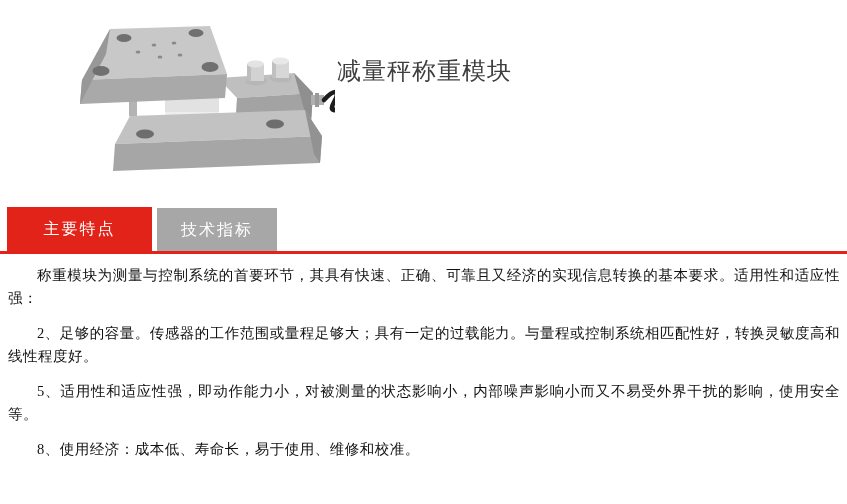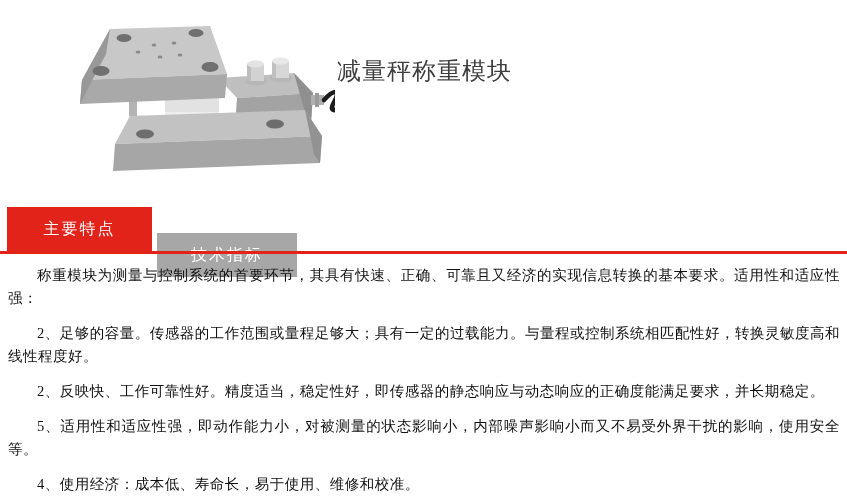--- a/index.html
+++ b/index.html
@@ -29,23 +29,22 @@
     font-family:"Liberation Sans", sans-serif;
     display:flex;align-items:center;justify-content:center;
     padding:13px;
     text-align:center;
   }
   .tab.active{
     left:7px;width:145px;top:0;height:45px;
     background:var(--accent,#e2231a);
   }
   .tab.inactive{
-    left:157px;width:140px;
+    left:157px;width:120px;
     background:var(--tab-gray,#a7a7a7);
-    margin-top:25px;
   }
   .accent-underline{
     position:absolute;left:0;top:44px;width:847px;height:3px;
     background:var(--accent,#e2231a);
   }
   
   .content{
     position:absolute;left:8px;top:264px;width:832px;
     font-family:"Liberation Serif","DejaVu Serif", serif;
     font-size:14.5px;line-height:23px;color:var(--body-color,#111111);
@@ -118,16 +117,15 @@
   </button>
   <button class="tab inactive">
     <span>技术指标</span>
   </button>
   <div class="accent-underline"></div>
 </nav>
 
 <section class="content">
   <p>称重模块为测量与控制系统的首要环节，其具有快速、正确、可靠且又经济的实现信息转换的基本要求。适用性和适应性强：</p>
   <p>2、足够的容量。传感器的工作范围或量程足够大；具有一定的过载能力。与量程或控制系统相匹配性好，转换灵敏度高和线性程度好。</p>
-  <p>2、反映快、工作可靠性好。精度适当，稳定性好，即传感器的静态响应与动态响应的正确度能满足要求，并长期稳定。</p>
   <p>5、适用性和适应性强，即动作能力小，对被测量的状态影响小，内部噪声影响小而又不易受外界干扰的影响，使用安全等。</p>
-  <p>4、使用经济：成本低、寿命长，易于使用、维修和校准。</p>
+  <p>8、使用经济：成本低、寿命长，易于使用、维修和校准。</p>
 </section>
 
 </body></html>

